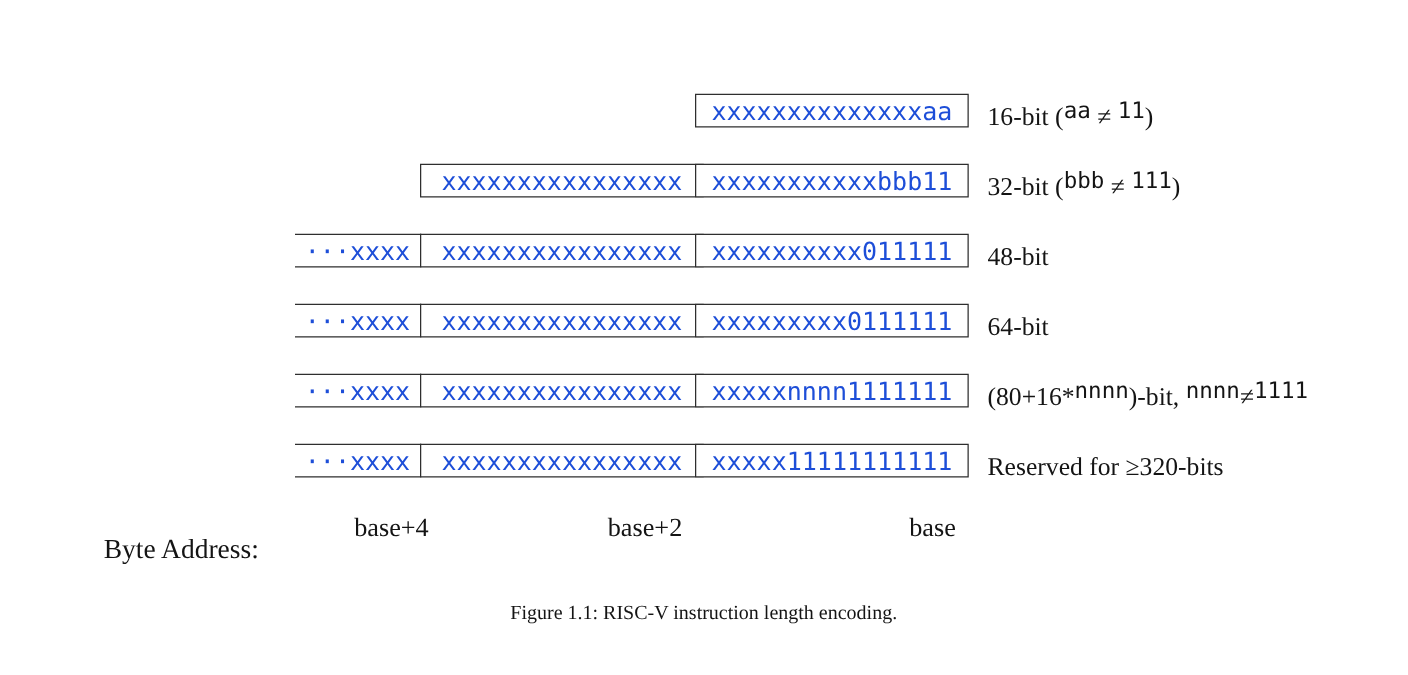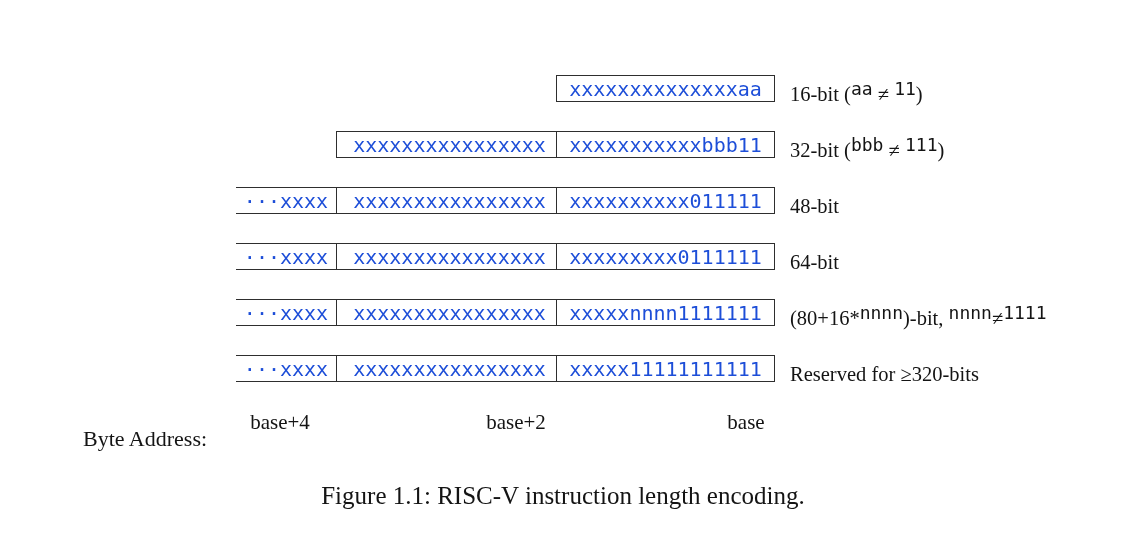--- a/index.html
+++ b/index.html
@@ -73,31 +73,31 @@
     white-space: pre;
   }
   .ba-label {
     position: absolute;
     top: 410px;
     width: 94px;
     text-align: center;
     font-size: 21px;
     white-space: pre;
   }
-  .ba-0 { left: 233px; }
+  .ba-0 { left: 249px; text-align: right; }
   .ba-1 { left: 469px; }
   .ba-2 { left: 699px; }
   
   .caption {
     position: absolute;
     left: 0;
     top: 482px;
     width: 100%;
     text-align: center;
-    font-size: 25px;
+    font-size: 16px;
   }
 </style>
 </head>
 <body>
 
 <div class="page">
 
   <div id="rows">
   <div class="enc-row" style="top: 75px;">
 

